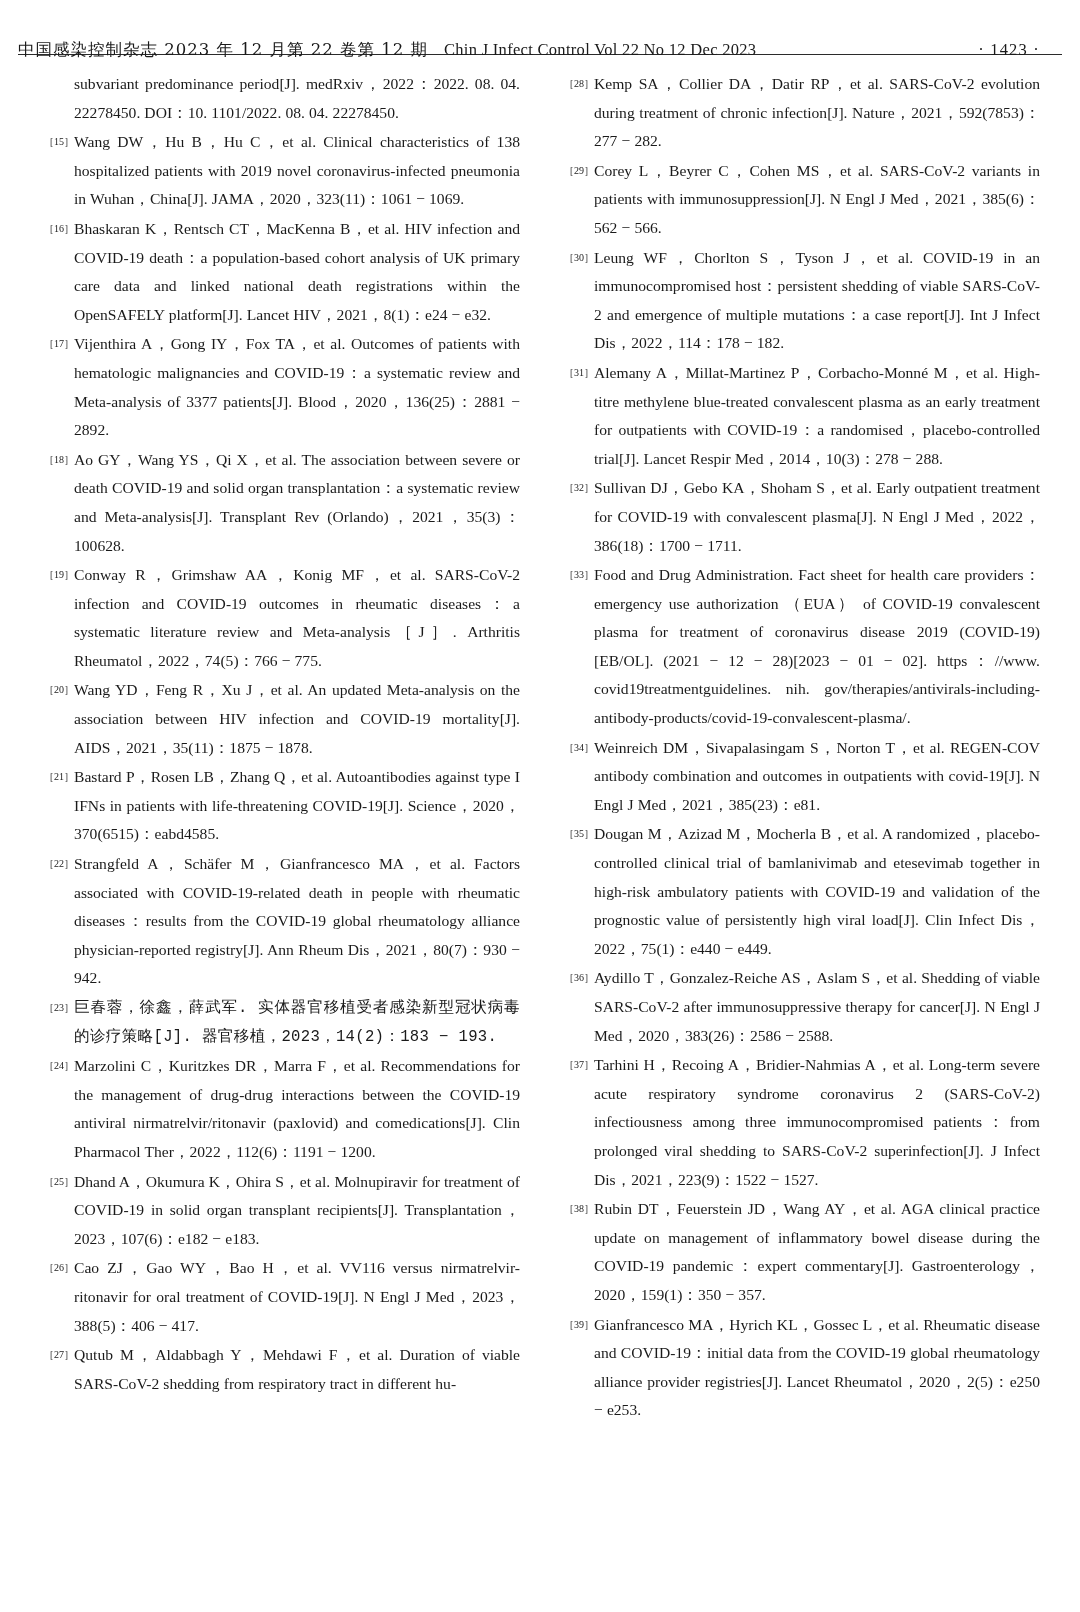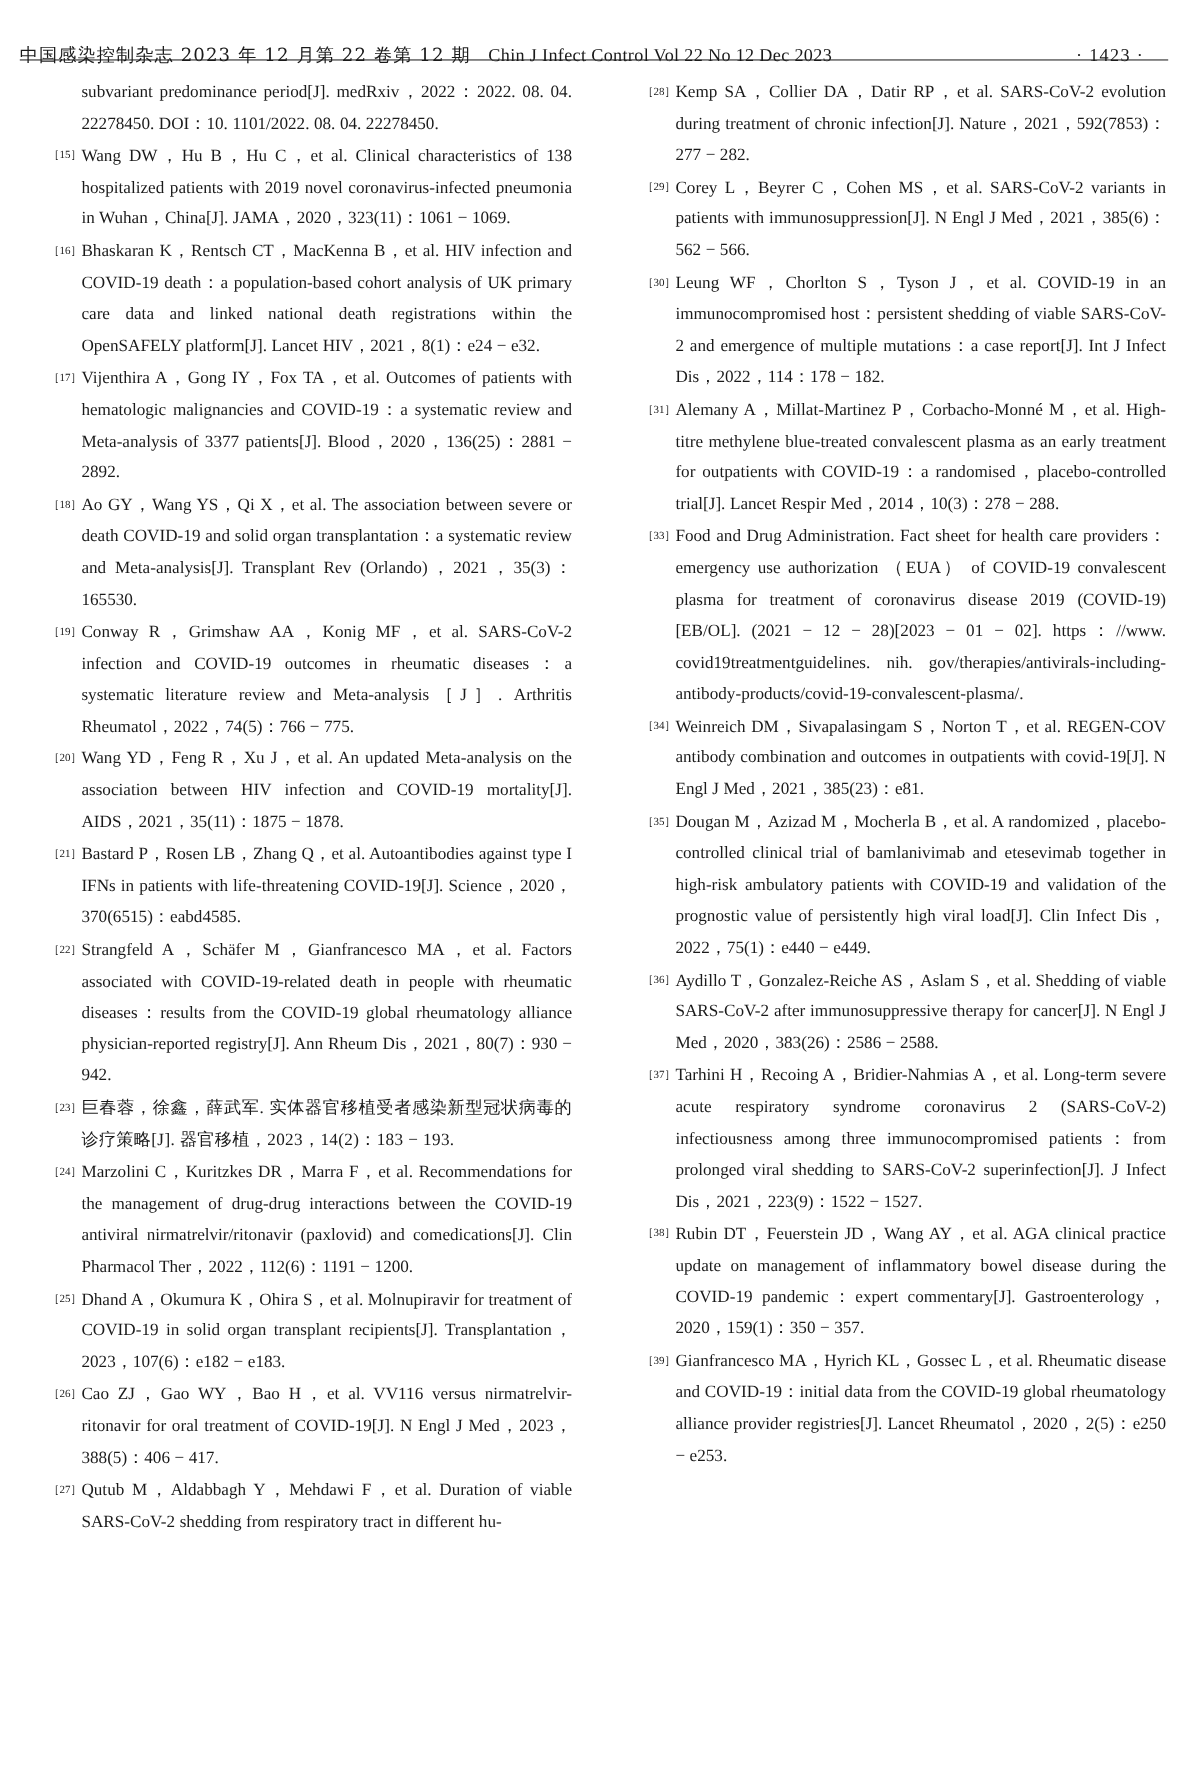--- a/index.html
+++ b/index.html
@@ -60,21 +60,21 @@
   }
 
   
   .columns {
     position: absolute;
     top: 70px;
     left: 28px;
     right: 28px;
     bottom: 8px;
     display: flex;
-    gap: 48px;
+    gap: 28px;
   }
   .column {
     width: 492px;
     flex: 0 0 492px;
   }
 
   .ref {
     display: flex;
     align-items: flex-start;
     margin: 0 0 1px 0;
@@ -99,21 +99,21 @@
   }
   
   .ref-body .sub {
     display: block;
   }
   
   .ref.cont .ref-num {
     visibility: hidden;
   }
   .ref-body.cn {
-    font-family: Liberation Serif, serif;
+    font-family: Liberation Mono, monospace;
     letter-spacing: 0.3px;
   }
 </style>
 </head>
 <body>
 
 <div class="page">
 
   <div class="running-head">
     <div class="rh-left">
@@ -135,21 +135,21 @@
         <div class="ref">
           <div class="ref-num">［16］</div>
           <div class="ref-body"><span>Bhaskaran K，Rentsch CT，MacKenna B，et al. HIV infection and COVID-19 death：a population-based cohort analysis of UK primary care data and linked national death registrations within the OpenSAFELY platform[J]. Lancet HIV，2021，8(1)：e24 − e32.</span></div>
         </div>
         <div class="ref">
           <div class="ref-num">［17］</div>
           <div class="ref-body"><span>Vijenthira A，Gong IY，Fox TA，et al. Outcomes of patients with hematologic malignancies and COVID-19：a systematic review and Meta-analysis of 3377 patients[J]. Blood，2020，136(25)：2881 − 2892.</span></div>
         </div>
         <div class="ref">
           <div class="ref-num">［18］</div>
-          <div class="ref-body"><span>Ao GY，Wang YS，Qi X，et al. The association between severe or death COVID-19 and solid organ transplantation：a systematic review and Meta-analysis[J]. Transplant Rev (Orlando)，2021，35(3)：165530.</span></div>
+          <div class="ref-body"><span>Ao GY，Wang YS，Qi X，et al. The association between severe or death COVID-19 and solid organ transplantation：a systematic review and Meta-analysis[J]. Transplant Rev (Orlando)，2021，35(3)：100628.</span></div>
         </div>
         <div class="ref">
           <div class="ref-num">［19］</div>
           <div class="ref-body"><span>Conway R，Grimshaw AA，Konig MF，et al. SARS-CoV-2 infection and COVID-19 outcomes in rheumatic diseases：a systematic literature review and Meta-analysis［J］. Arthritis Rheumatol，2022，74(5)：766 − 775.</span></div>
         </div>
         <div class="ref">
           <div class="ref-num">［20］</div>
           <div class="ref-body"><span>Wang YD，Feng R，Xu J，et al. An updated Meta-analysis on the association between HIV infection and COVID-19 mortality[J]. AIDS，2021，35(11)：1875 − 1878.</span></div>
         </div>
         <div class="ref">
@@ -192,20 +192,24 @@
         </div>
         <div class="ref">
           <div class="ref-num">［30］</div>
           <div class="ref-body"><span>Leung WF，Chorlton S，Tyson J，et al. COVID-19 in an immunocompromised host：persistent shedding of viable SARS-CoV-2 and emergence of multiple mutations：a case report[J]. Int J Infect Dis，2022，114：178 − 182.</span></div>
         </div>
         <div class="ref">
           <div class="ref-num">［31］</div>
           <div class="ref-body"><span>Alemany A，Millat-Martinez P，Corbacho-Monné M，et al. High-titre methylene blue-treated convalescent plasma as an early treatment for outpatients with COVID-19：a randomised，placebo-controlled trial[J]. Lancet Respir Med，2014，10(3)：278 − 288.</span></div>
         </div>
         <div class="ref">
+          <div class="ref-num">［32］</div>
+          <div class="ref-body"><span>Sullivan DJ，Gebo KA，Shoham S，et al. Early outpatient treatment for COVID-19 with convalescent plasma[J]. N Engl J Med，2022，386(18)：1700 − 1711.</span></div>
+        </div>
+        <div class="ref">
           <div class="ref-num">［33］</div>
           <div class="ref-body"><span>Food and Drug Administration. Fact sheet for health care providers：emergency use authorization （EUA） of COVID-19 convalescent plasma for treatment of coronavirus disease 2019 (COVID-19)[EB/OL]. (2021 − 12 − 28)[2023 − 01 − 02]. https：//www. covid19treatmentguidelines. nih. gov/therapies/antivirals-including-antibody-products/covid-19-convalescent-plasma/.</span></div>
         </div>
         <div class="ref">
           <div class="ref-num">［34］</div>
           <div class="ref-body"><span>Weinreich DM，Sivapalasingam S，Norton T，et al. REGEN-COV antibody combination and outcomes in outpatients with covid-19[J]. N Engl J Med，2021，385(23)：e81.</span></div>
         </div>
         <div class="ref">
           <div class="ref-num">［35］</div>
           <div class="ref-body"><span>Dougan M，Azizad M，Mocherla B，et al. A randomized，placebo-controlled clinical trial of bamlanivimab and etesevimab together in high-risk ambulatory patients with COVID-19 and validation of the prognostic value of persistently high viral load[J]. Clin Infect Dis，2022，75(1)：e440 − e449.</span></div>

